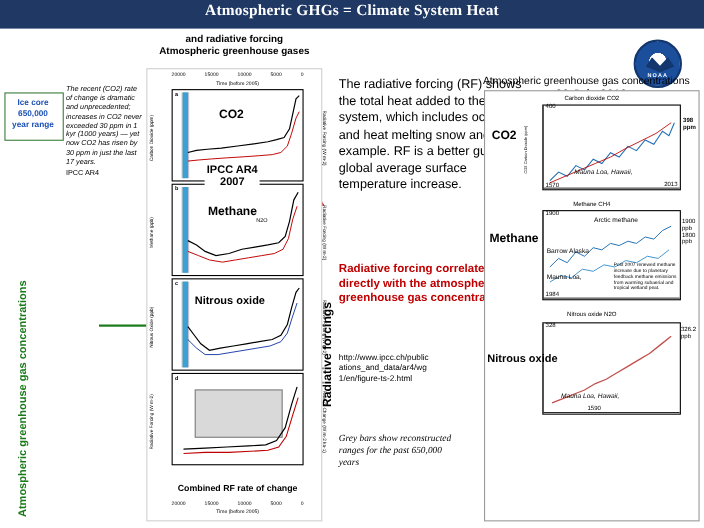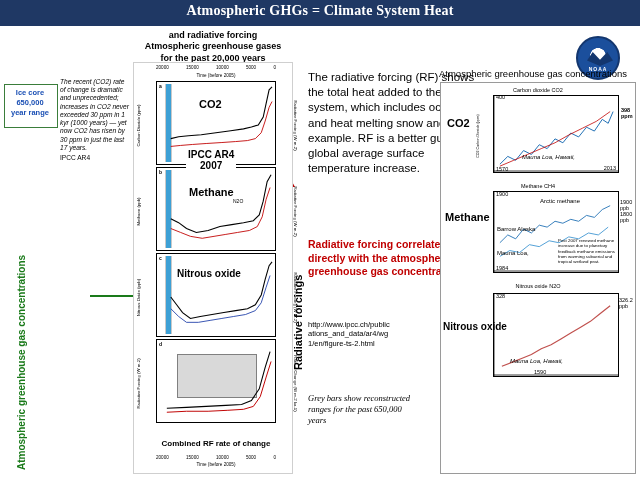--- a/index.html
+++ b/index.html
@@ -205,21 +205,20 @@
   <div class="titletext">Atmospheric GHGs = Climate System Heat</div>
 
   <div class="noaa">
     <div class="gull"></div>
     <div class="noaatxt">NOAA</div>
   </div>
 
   <div class="txt ipcc-head">
     <div>and radiative forcing</div>
     <div>Atmospheric  greenhouse gases</div>
-    <div>for the past 20,000 years</div>
   </div>
 
   <div class="icecore-box"></div>
   <div class="icecore-txt">
     <div>Ice core</div>
     <div>650,000</div>
     <div>year range</div>
   </div>
 
   <div class="txt note-rate">

